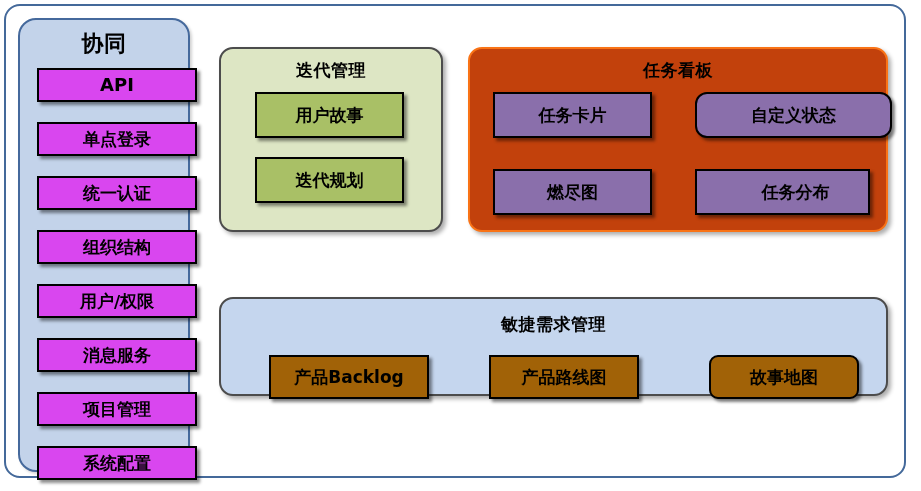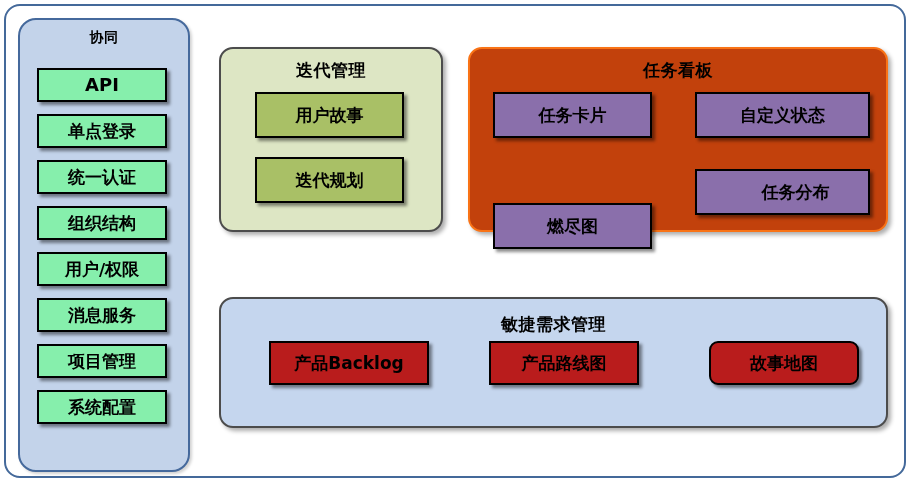--- a/index.html
+++ b/index.html
@@ -56,21 +56,21 @@
     top: 18px;
     width: 172px;
     height: 454px;
     background: #c3d3ea;
     border: 2px solid #45699c;
     border-radius: 18px;
     box-shadow: 2px 2px 3px rgba(0,0,0,0.18);
   }
   .sidebar .group-title {
     margin-top: 9px;
-    font-size: 14px;
+    font-size: 22px;
   }
   .sidebar-list {
     position: absolute;
     left: 17px;
     top: 48px;
     width: 138px;
   }
   .chip {
     box-sizing: border-box;
     height: 34px;
@@ -79,23 +79,23 @@
     border: 2px solid #000000;
     font-size: 17px;
     color: #000000;
     box-shadow: 3px 3px 3px rgba(0,0,0,0.45);
     font-family: "DejaVu Serif", "Liberation Serif", serif;
     font-weight: bold;
     overflow: hidden;
     white-space: nowrap;
   }
   .chip-pink {
-    background: #86efac;
-    margin-bottom: 12px;
-    width: 130px;
+    background: #d946ef;
+    margin-bottom: 20px;
+    width: 160px;
   }
   .chip-pink.api {
     font-family: "DejaVu Sans", "Liberation Sans", sans-serif;
     font-weight: bold;
     font-size: 18px;
   }
 
   
   .grp-iteration {
     left: 219px;
@@ -127,40 +127,40 @@
     border: 2px solid #f97316;
   }
   .grp-taskboard .group-title { margin-top: 10px; }
   .chip-purple {
     position: absolute;
     background: #8a6fab;
     height: 46px;
     line-height: 42px;
   }
   .chip-purple.p0 { left: 23px;  top: 43px;  width: 159px; }
-  .chip-purple.p1 { left: 225px; top: 43px;  width: 175px; }
-  .chip-purple.p2 { left: 23px;  top: 120px; width: 159px; margin-top: 34px; }
+  .chip-purple.p1 { left: 225px; top: 43px;  width: 197px; border-radius: 12px; }
+  .chip-purple.p2 { left: 23px;  top: 120px; width: 159px; }
   .chip-purple.p3 { left: 225px; top: 120px; width: 175px; padding-left: 26px; }
 
   
   .grp-agile {
     left: 219px;
     top: 297px;
     width: 669px;
-    height: 131px;
+    height: 99px;
     background: #c5d6ee;
     border: 2px solid #4c4c4c;
   }
   .grp-agile .group-title { margin-top: 14px; }
   .chip-blue {
     position: absolute;
-    background: #b91c1c;
+    background: #a16207;
     height: 44px;
     line-height: 40px;
-    top: 42px;
+    top: 56px;
   }
   .chip-blue.b0 { left: 48px;  width: 160px; }
   .chip-blue.b1 { left: 268px; width: 150px; }
   .chip-blue.b2 { left: 488px; width: 150px; border-radius: 9px; }
   .chip-blue.b0 .mixed-bold {
     font-family: "DejaVu Sans", "Liberation Sans", sans-serif;
     font-weight: bold;
   }
 </style>
 </head>

